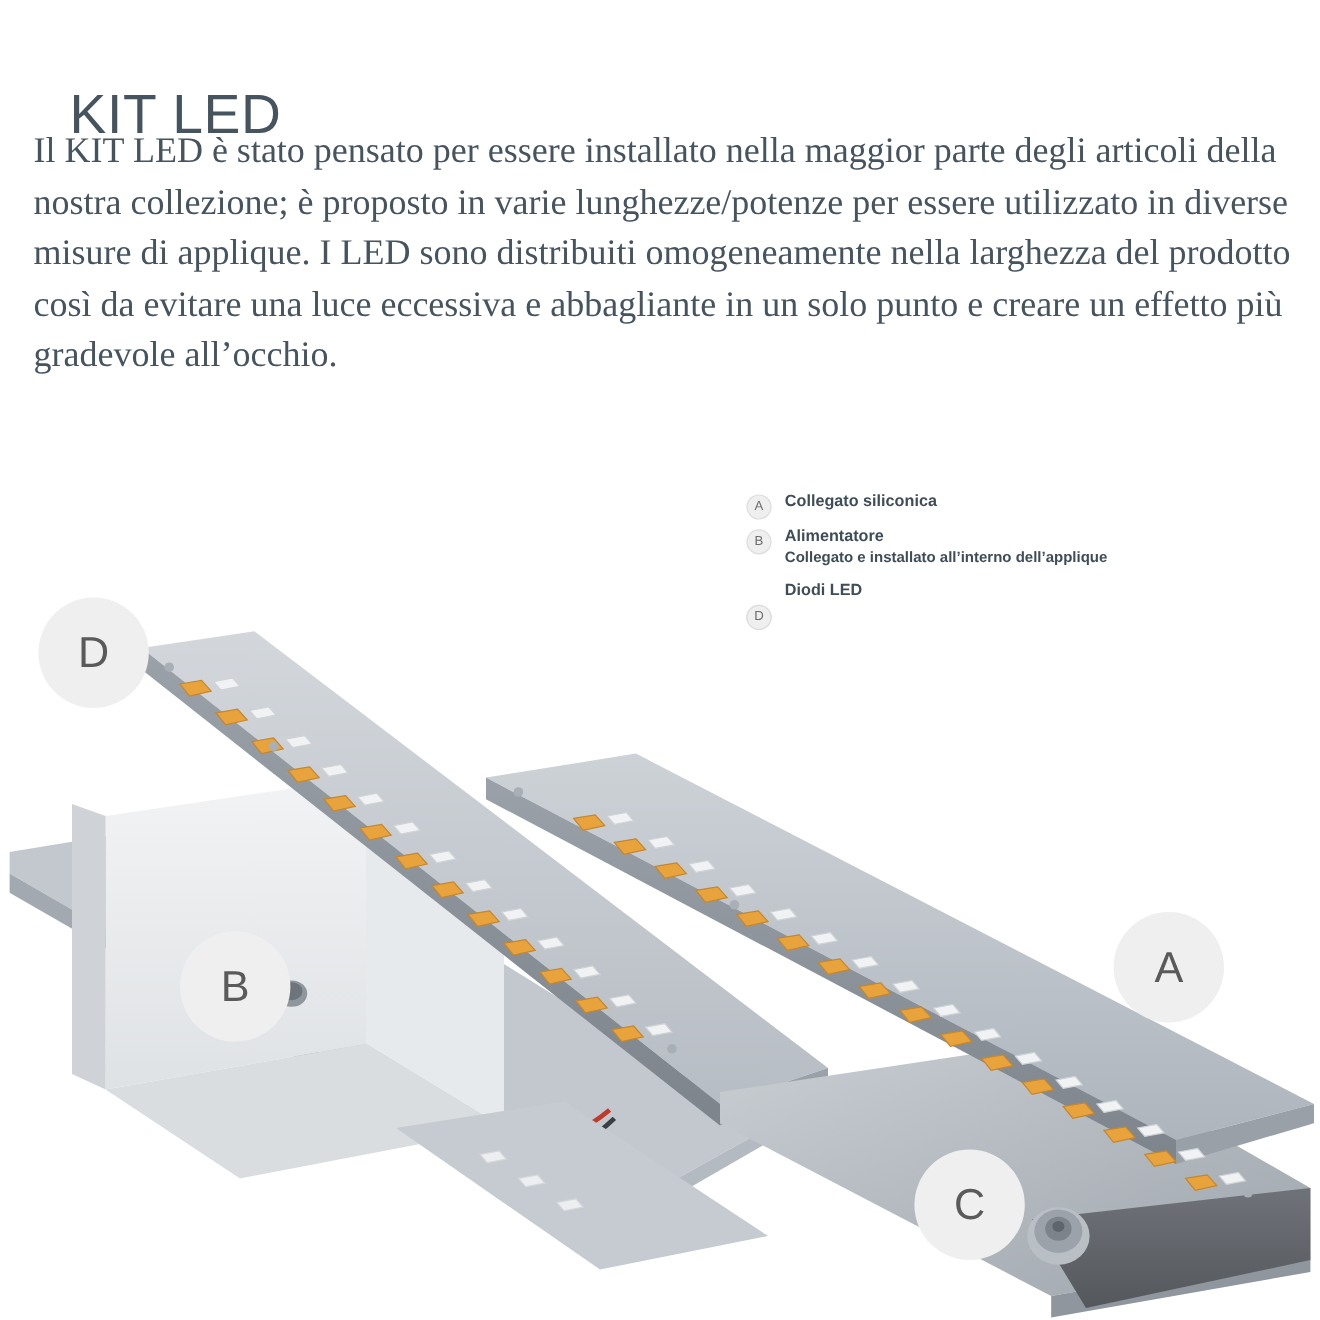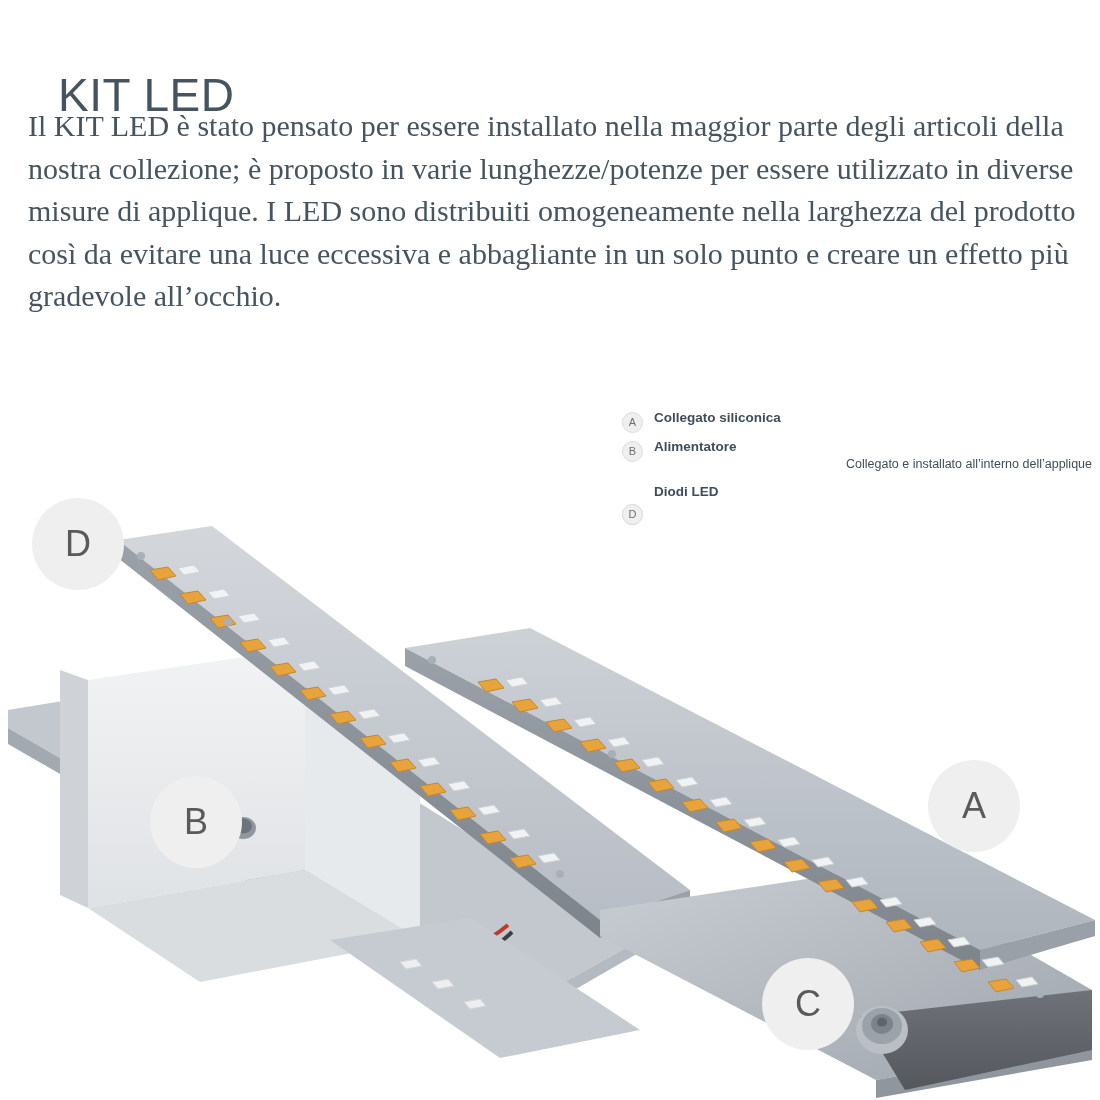--- a/index.html
+++ b/index.html
@@ -70,22 +70,21 @@
   .legend-title {
     font-size: 13.5px;
     font-weight: bold;
     color: #3f4d59;
     line-height: 1.25;
   }
   .legend-desc {
     font-size: 12.5px;
     color: #3f4d59;
     line-height: 1.28;
-    font-weight: 400;
-    text-align: right;
+    font-weight: 700;
   }
   .legend-item.tall .legend-badge { top: 20px; }
 
   
   .illustration {
     position: absolute;
     left: 0;
     top: 470px;
     width: 1100px;
     height: 630px;

